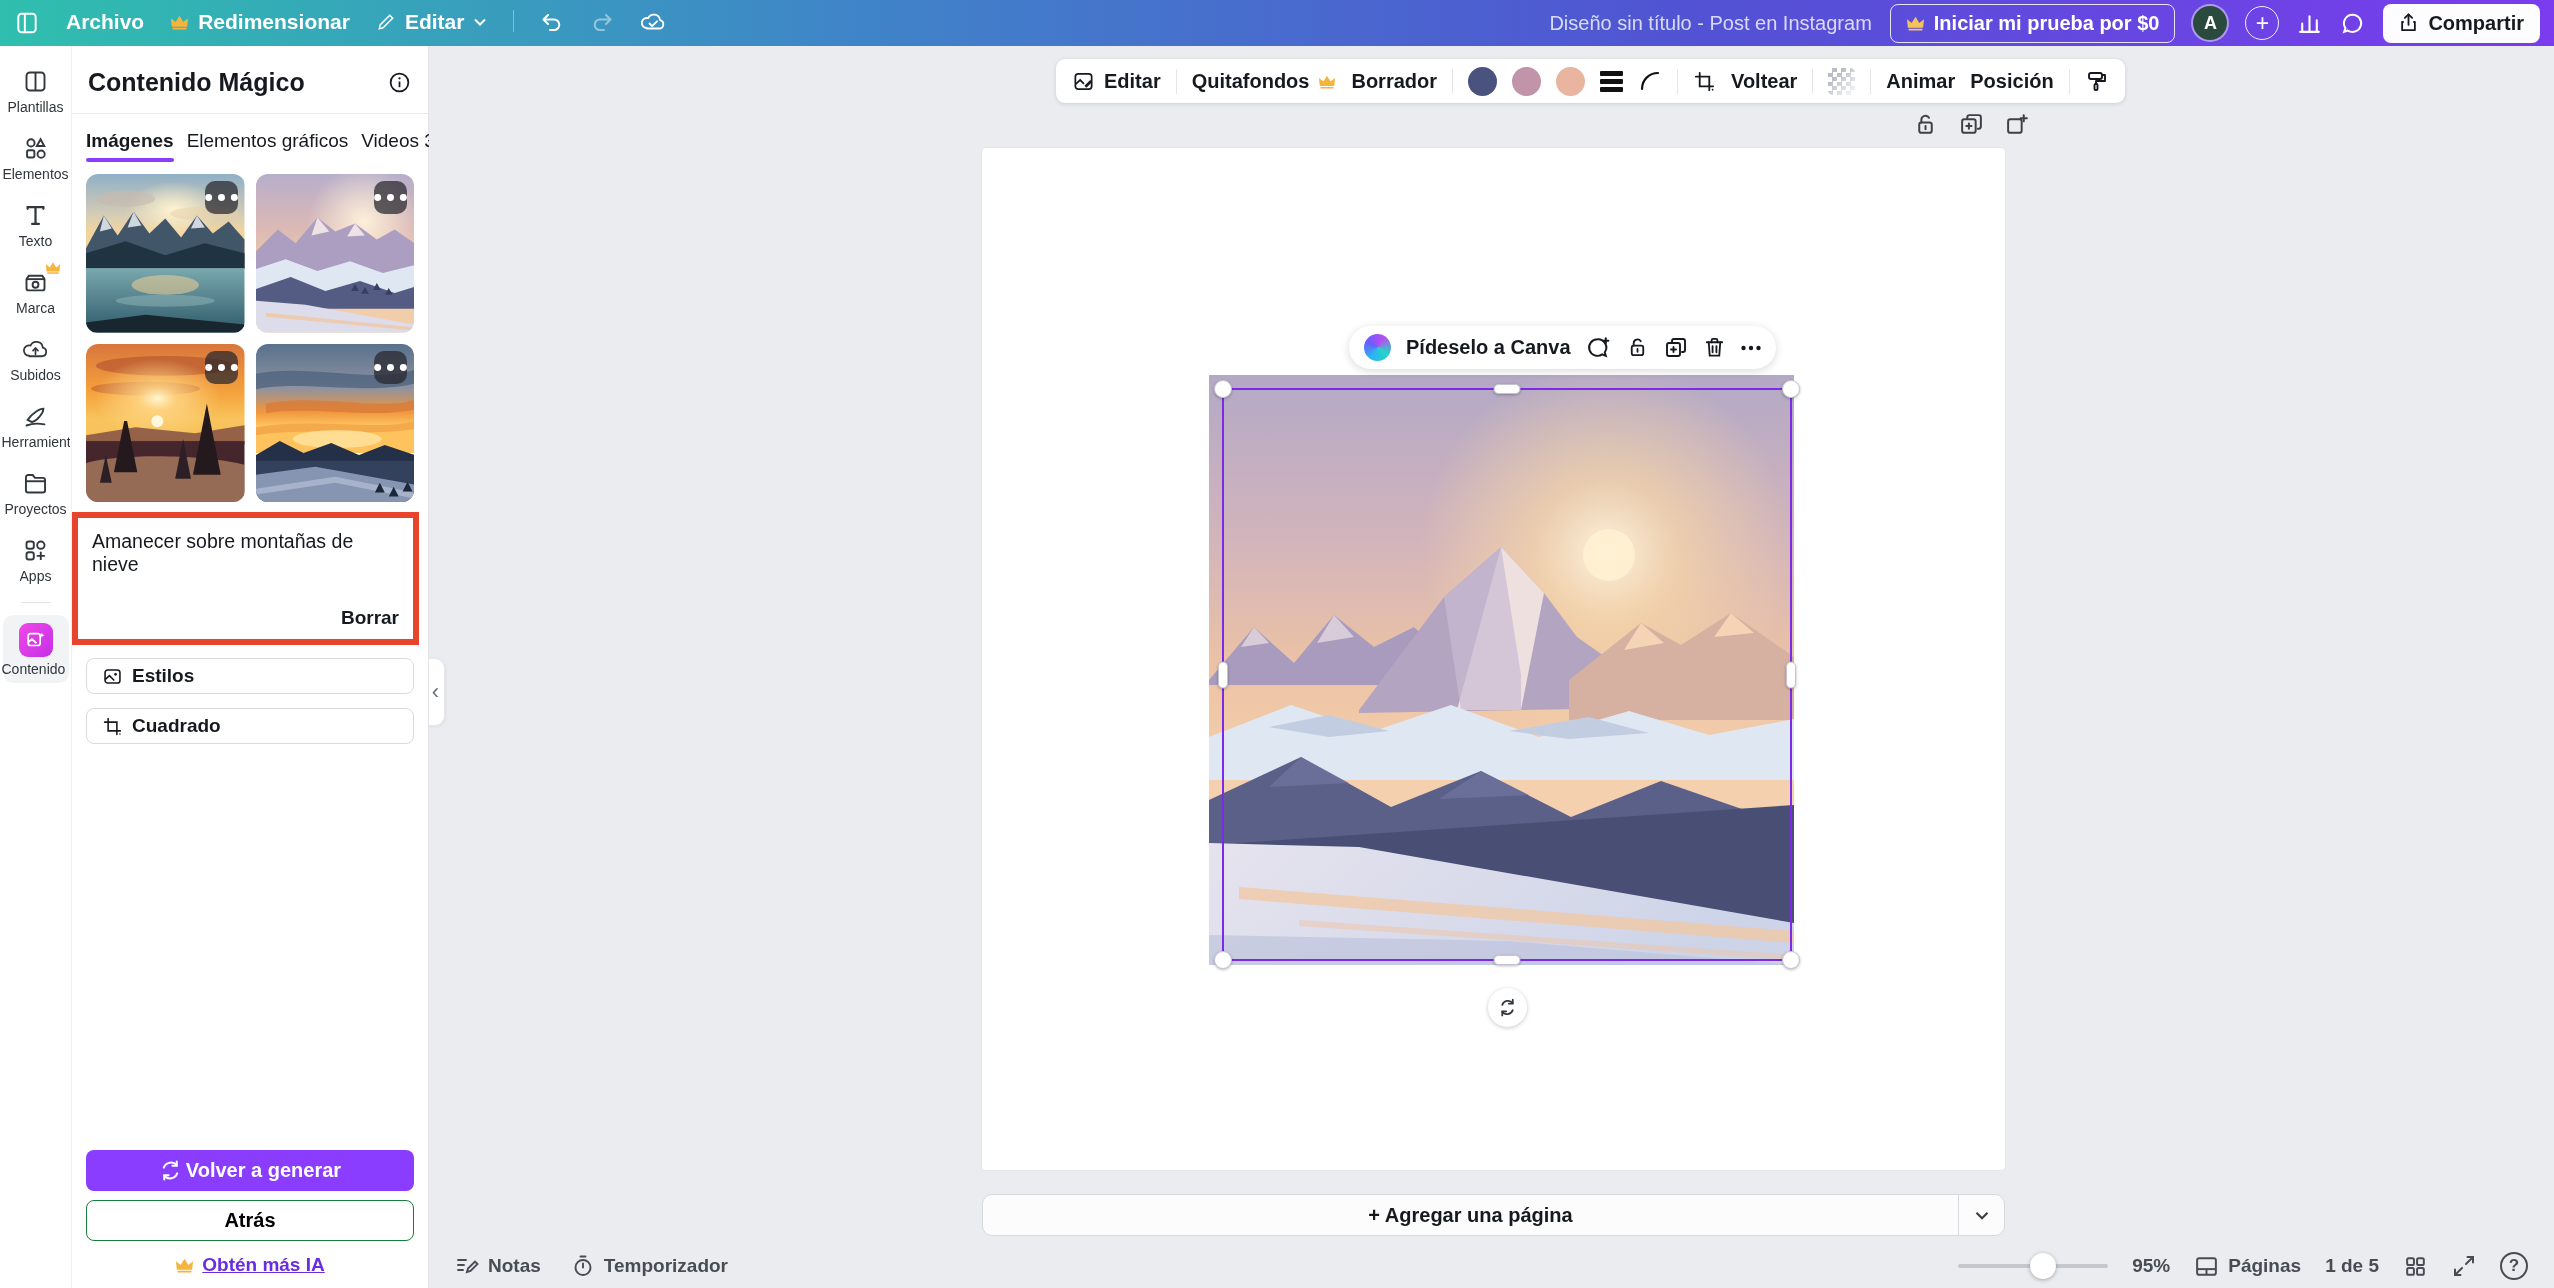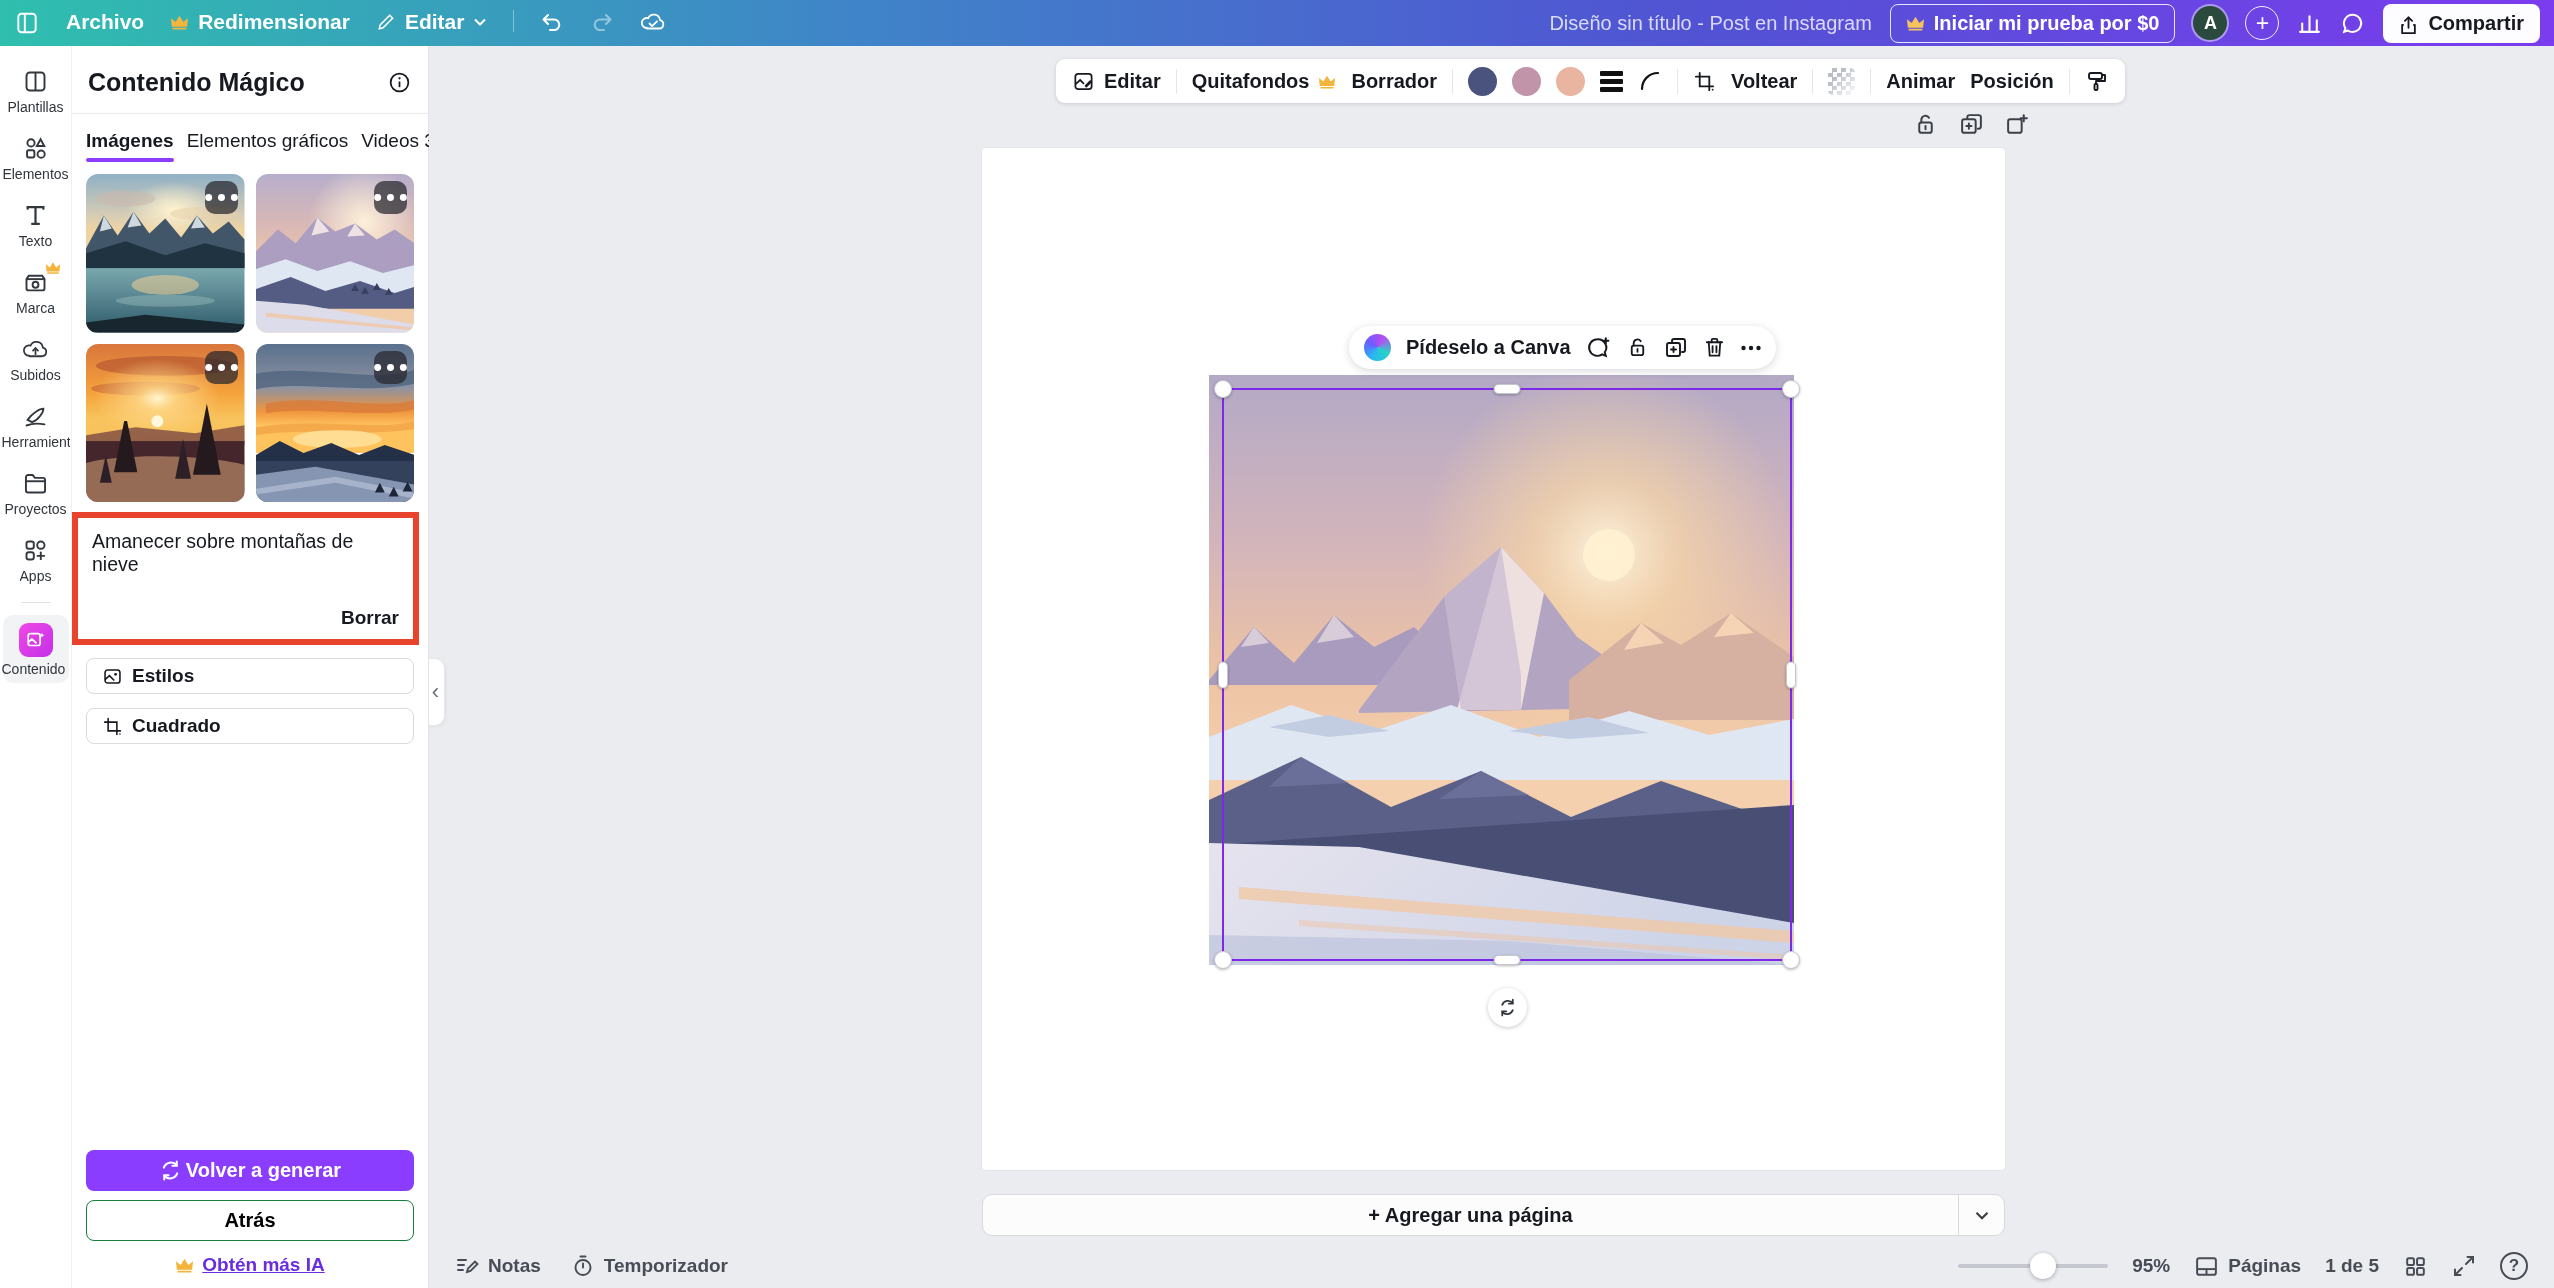--- a/index.html
+++ b/index.html
@@ -16,21 +16,21 @@
   .tb-divider { width:1px; height:22px; background:rgba(255,255,255,.38); }
   .tb-right { margin-left:auto; display:flex; align-items:center; gap:18px; }
   .doc-title { font-size:20px; color:rgba(255,255,255,.78); font-weight:400; white-space:nowrap; }
   .trial-btn { display:flex; align-items:center; gap:9px; border:1.5px solid rgba(255,255,255,.85);
     border-radius:8px; padding:7px 15px; font-size:20px; font-weight:600; cursor:pointer; }
   .avatar { width:34px; height:34px; border-radius:50%; background:#2b4a3e; color:#fff;
     display:flex; align-items:center; justify-content:center; font-size:18px; font-weight:700;
     box-shadow:0 0 0 2px rgba(255,255,255,.45); }
   .plus-btn { width:34px; height:34px; border-radius:50%; border:1.5px solid rgba(255,255,255,.9);
     display:flex; align-items:center; justify-content:center; font-size:23px; font-weight:400; cursor:pointer; }
-  .share-btn { display:flex; align-items:flex-end; gap:10px; background:#fdfcff; color:#16191f;
+  .share-btn { display:flex; align-items:flex-start; gap:10px; background:#fdfcff; color:#16191f;
     border-radius:8px; padding:8px 16px; font-size:20px; font-weight:600; cursor:pointer; }
   .icon { display:inline-flex; align-items:center; justify-content:center; }
   .dim { opacity:.45; }
 
   
   .app { position:absolute; top:46px; left:0; right:0; bottom:0; display:flex; }
   .sidebar { width:72px; background:#fff; display:flex; flex-direction:column; align-items:center;
     padding-top:14px; gap:6px; border-right:1px solid #eef0f2; flex:none; }
   .sb-item { width:66px; display:flex; flex-direction:column; align-items:center; gap:4px;
     padding:8px 0 6px; border-radius:10px; cursor:pointer; color:#33383f; position:relative; }

